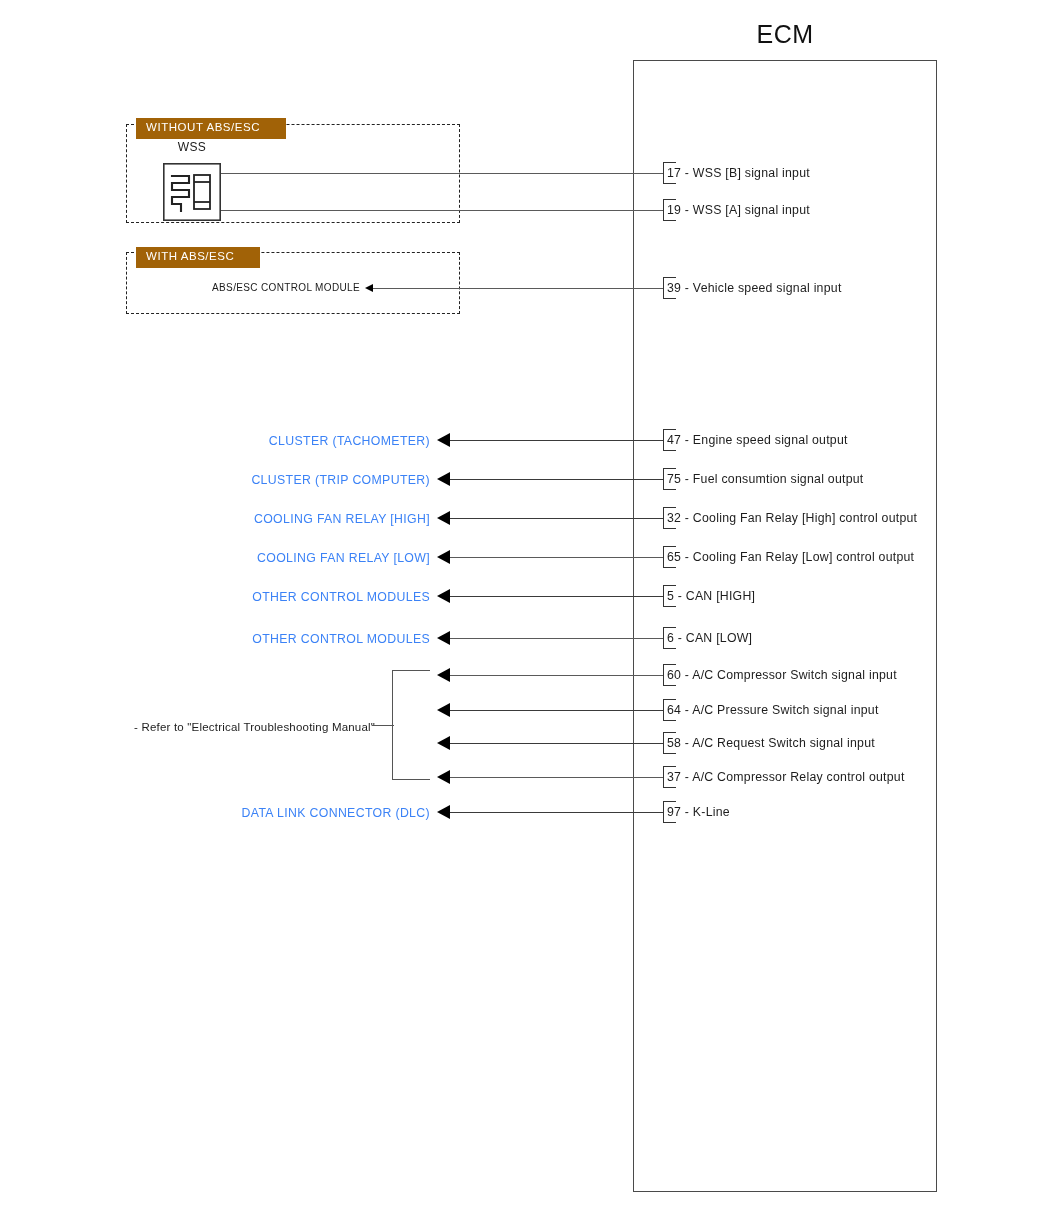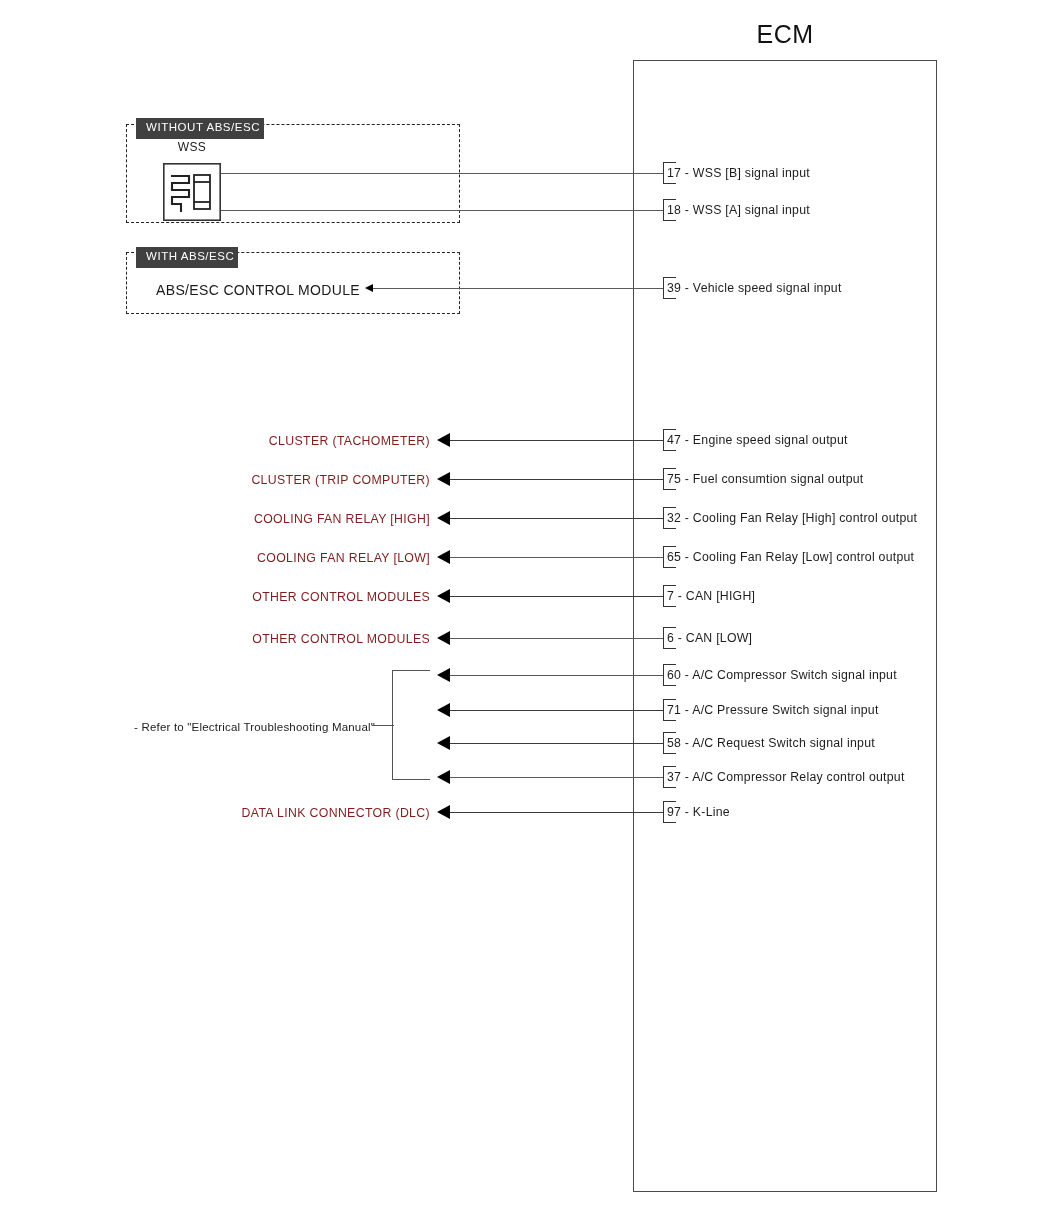--- a/index.html
+++ b/index.html
@@ -20,42 +20,42 @@
     position:absolute;left:633px;top:60px;width:304px;height:1132px;
     border:1.6px solid #4a4a4a;background:#fff;box-sizing:border-box;
   }
 
   
   .group-box{position:absolute;border:1.4px dashed #222;box-sizing:border-box;background:transparent;}
   #group-without{left:126px;top:124px;width:334px;height:99px;}
   #group-with{left:126px;top:252px;width:334px;height:62px;}
 
   .group-badge{
-    position:absolute;background:#404040;color:#fff;
+    position:absolute;background:#a16207;color:#fff;
     font-size:11.5px;letter-spacing:.55px;
-    padding:4px 4px 5px 10px;white-space:nowrap;line-height:1;
+    padding:4px 26px 5px 10px;white-space:nowrap;line-height:1;
   }
   #badge-without{left:136px;top:118px;}
   #badge-with{left:136px;top:247px;}
 
   
   #wss-label{position:absolute;left:152px;top:140px;width:80px;text-align:center;font-size:12px;letter-spacing:.4px;}
   #wss-symbol{position:absolute;left:163px;top:163px;width:58px;height:58px;}
 
   
   .left-label{
     position:absolute;text-align:right;font-size:12.3px;letter-spacing:.35px;
-    white-space:nowrap;color:#7f1d1d;line-height:1;
+    white-space:nowrap;color:#3b82f6;line-height:1;
   }
   .note-label{
     position:absolute;font-size:11.5px;letter-spacing:.2px;white-space:nowrap;color:#1d1d1d;
   }
   #abs-module-label{
     position:absolute;left:150px;top:282px;width:210px;text-align:right;
-    font-size:14px;letter-spacing:.35px;white-space:nowrap;
+    font-size:10px;letter-spacing:.35px;white-space:nowrap;
   }
 
   
   .pin{position:absolute;height:22px;}
   .pin .bracket{
     position:absolute;left:0;top:0;width:13px;height:22px;
     border-left:1.4px solid #333;border-top:1.4px solid #333;border-bottom:1.4px solid #333;
     box-sizing:border-box;
   }
   .pin .pin-text{
@@ -160,21 +160,21 @@
   <div class="left-label" style="left:180px;top:807px;width:250px;">DATA LINK CONNECTOR (DLC)</div>
   <div class="arrow" style="left:437px;top:805px;"></div>
   <div class="wire wire-dark" style="left:450px;top:812px;width:213px;"></div>
 
   <div class="pin" style="left:663px;top:162px;">
     <div class="bracket"></div>
     <div class="pin-text">17 - WSS [B] signal input</div>
   </div>
   <div class="pin" style="left:663px;top:199px;">
     <div class="bracket"></div>
-    <div class="pin-text">18 - WSS [A] signal input</div>
+    <div class="pin-text">19 - WSS [A] signal input</div>
   </div>
   <div class="pin" style="left:663px;top:277px;">
     <div class="bracket"></div>
     <div class="pin-text">39 - Vehicle speed signal input</div>
   </div>
   <div class="pin" style="left:663px;top:429px;">
     <div class="bracket"></div>
     <div class="pin-text">47 - Engine speed signal output</div>
   </div>
   <div class="pin" style="left:663px;top:468px;">
@@ -184,33 +184,33 @@
   <div class="pin" style="left:663px;top:507px;">
     <div class="bracket"></div>
     <div class="pin-text">32 - Cooling Fan Relay [High] control output</div>
   </div>
   <div class="pin" style="left:663px;top:546px;">
     <div class="bracket"></div>
     <div class="pin-text">65 - Cooling Fan Relay [Low] control output</div>
   </div>
   <div class="pin" style="left:663px;top:585px;">
     <div class="bracket"></div>
-    <div class="pin-text">7 - CAN [HIGH]</div>
+    <div class="pin-text">5 - CAN [HIGH]</div>
   </div>
   <div class="pin" style="left:663px;top:627px;">
     <div class="bracket"></div>
     <div class="pin-text">6 - CAN [LOW]</div>
   </div>
   <div class="pin" style="left:663px;top:664px;">
     <div class="bracket"></div>
     <div class="pin-text">60 - A/C Compressor Switch signal input</div>
   </div>
   <div class="pin" style="left:663px;top:699px;">
     <div class="bracket"></div>
-    <div class="pin-text">71 - A/C Pressure Switch signal input</div>
+    <div class="pin-text">64 - A/C Pressure Switch signal input</div>
   </div>
   <div class="pin" style="left:663px;top:732px;">
     <div class="bracket"></div>
     <div class="pin-text">58 - A/C Request Switch signal input</div>
   </div>
   <div class="pin" style="left:663px;top:766px;">
     <div class="bracket"></div>
     <div class="pin-text">37 - A/C Compressor Relay control output</div>
   </div>
   <div class="pin" style="left:663px;top:801px;">

